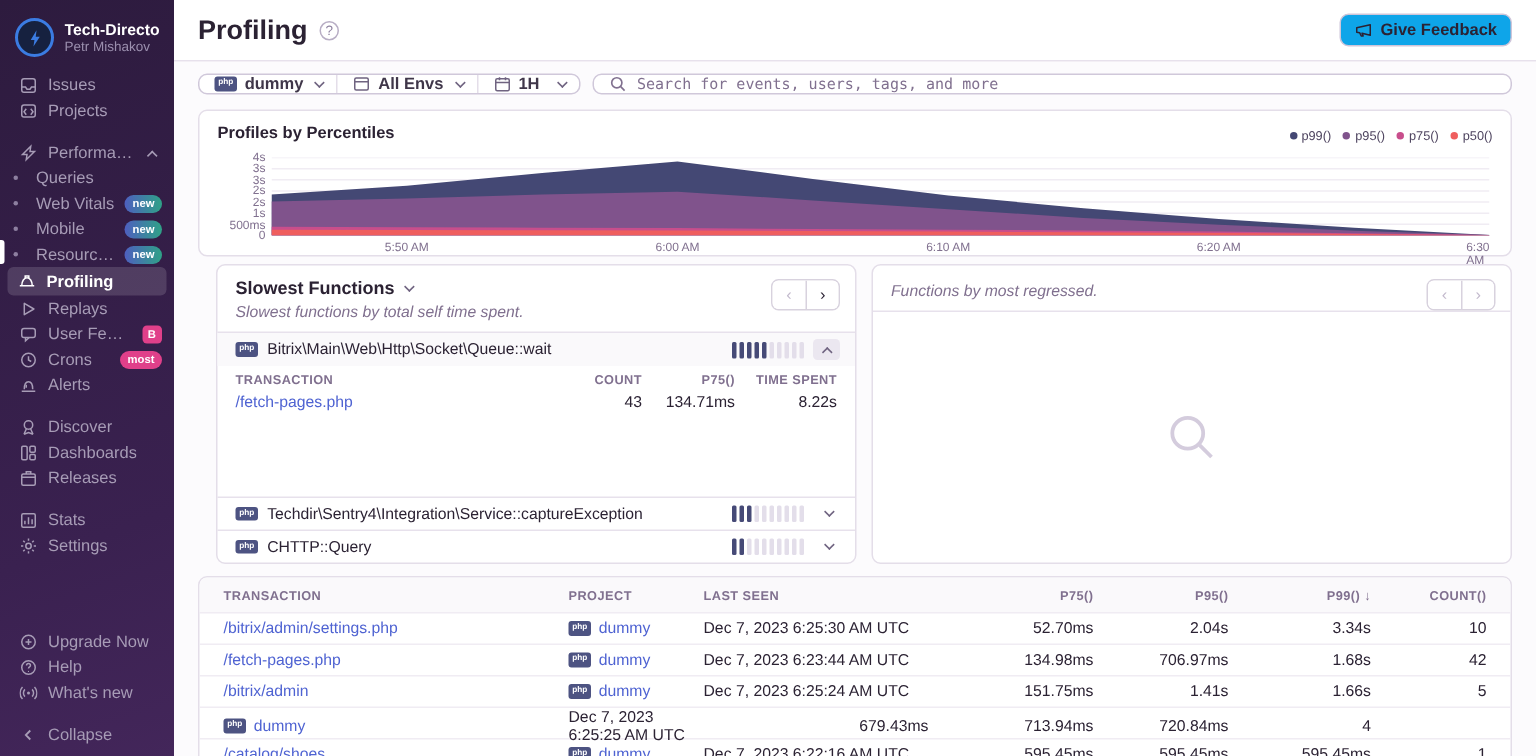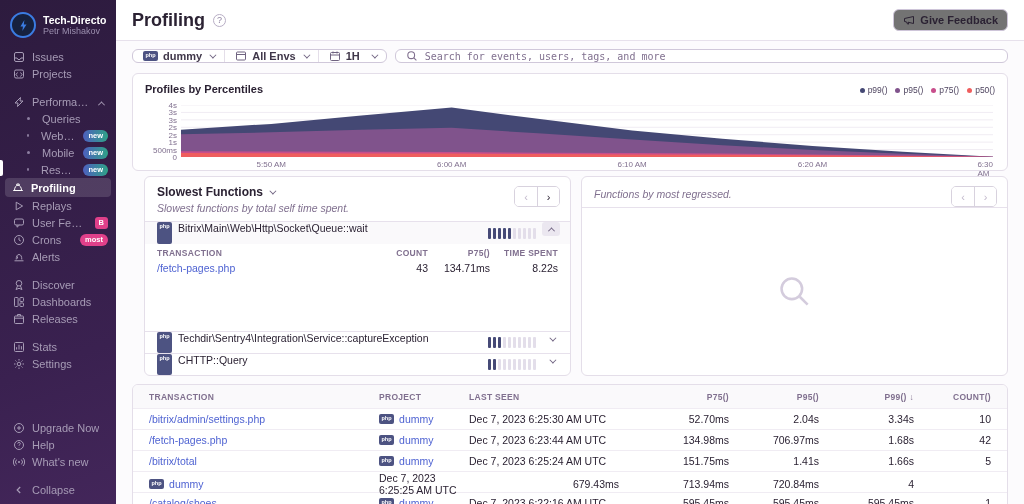--- a/index.html
+++ b/index.html
@@ -14,21 +14,21 @@
   .org { display:flex; align-items:center; gap:7px; padding:4px 10px 10px; }
   .org-avatar { width:26px; height:26px; border-radius:50%; background:#16213f;
     border:2px solid #3b7ce2; display:flex; align-items:center; justify-content:center; flex:0 0 26px; }
   .org-names { min-width:0; }
   .org-name { color:#fff; font-weight:bold; font-size:10.5px; white-space:nowrap; overflow:hidden; }
   .org-user { color:#9b8fae; font-size:9px; white-space:nowrap; }
   .nav-item { display:flex; align-items:center; gap:7px; height:17px; padding:0 8px 0 12px;
     cursor:pointer; white-space:nowrap; }
   .nav-item .nav-icon { width:13px; height:13px; flex:0 0 13px; display:flex; align-items:center; justify-content:center; }
   .nav-item .dot { width:3px; height:3px; border-radius:50%; background:#8d7fa0; margin:0 5px; }
-  .nav-sub { padding-left:22px; }
+  .nav-sub { padding-left:4px; }
   .nav-label { overflow:hidden; text-overflow:ellipsis; }
   .nav-gap { height:11px; }
   .nav-spring { flex:1; }
   .nav-active { position:relative; margin:0 5px; padding:0 4px 0 6px; height:19px;
     background:rgba(255,255,255,0.14); border-radius:4px; color:#fff; font-weight:bold; }
   .active-accent { position:absolute; left:0; top:160px; width:3px; height:16px; background:#fff; border-radius:0 2px 2px 0; }
   .badge { margin-left:auto; color:#fff; font-weight:bold; }
   .badge-new { font-size:7.5px; padding:1.5px 5px; border-radius:8px;
     background:linear-gradient(90deg,#4e5fbf,#2fa287); }
   .badge-b { font-size:7.5px; padding:1.5px 4px; border-radius:3px; background:#e0408a; }
@@ -39,21 +39,21 @@
   .chev-down { transform:rotate(45deg) translateY(-2px); }
 
   
   .main { flex:1; display:flex; flex-direction:column; min-width:0; }
   .topbar { height:41px; flex:0 0 41px; background:#fff; border-bottom:1px solid #e7e1ec;
     display:flex; align-items:center; padding:0 16px; gap:8px; }
   .page-title { font-size:18px; font-weight:bold; color:#2b2233; }
   .help-circle { width:13px; height:13px; border-radius:50%; border:1px solid #b8aec5;
     color:#8e82a0; font-size:9px; display:flex; align-items:center; justify-content:center; }
   .spring { flex:1; }
-  .btn { display:inline-flex; align-items:flex-end; gap:5px; background:#737373; border:1px solid #cec5d9;
+  .btn { display:inline-flex; align-items:flex-end; gap:5px; background:#0ea5e9; border:1px solid #cec5d9;
     border-radius:6px; font-size:11px; font-weight:bold; color:#2b2233; padding:4px 9px; cursor:pointer; }
 
   .content { flex:1; padding:8px 16px 0; min-width:0; }
 
   
   .filter-row { display:flex; gap:8px; margin-bottom:10px; }
   .filter-group { display:flex; align-items:stretch; background:#fff; border:1px solid #d0c8da;
     border-radius:6px; overflow:hidden; }
   .filter-seg { display:flex; align-items:center; gap:5px; padding:0 10px; font-size:11px;
     font-weight:bold; color:#3f3649; cursor:pointer; }
@@ -86,21 +86,21 @@
   .panels-row .panel { flex:1; min-width:0; display:flex; flex-direction:column; }
   .panel-head { padding:8px 12px 7px; border-bottom:1px solid #e7e1ec; position:relative; }
   .panel-title { display:flex; align-items:center; gap:6px; font-size:12px; font-weight:bold; cursor:pointer; }
   .panel-title .chevr { color:#6f6380; }
   .panel-sub { font-size:10.5px; color:#80708f; margin-top:3px;font-style:italic; }
   .pager { position:absolute; right:10px; top:9px; display:flex; border:1px solid #d8d2de; border-radius:5px; overflow:hidden; }
   .pager button { width:22px; height:19px; background:#fff; border:none; font-size:11px; cursor:pointer; color:#2b2233; }
   .pager button + button { border-left:1px solid #d8d2de; }
   .pager button.disabled { color:#c2b9cc; }
 
-  .fn-row { display:flex; gap:6px; height:22px; padding:0 10px 0 12px;
+  .fn-row { display:flex; align-items:center; gap:6px; height:22px; padding:0 10px 0 12px;
     font-size:10.5px; }
   .fn-row.expanded { background:#faf9fb; }
   .fn-row .fn-name { overflow:hidden; text-overflow:ellipsis; white-space:nowrap; }
   .minibars { margin-left:auto; display:flex; gap:2px; align-items:center; flex:0 0 auto; }
   .minibars i { width:3px; height:11px; border-radius:1px; background:#e3deea; }
   .minibars i.on { background:#464a77; }
   .fn-toggle { width:18px; height:14px; border-radius:3px; display:flex; align-items:center;
     justify-content:center; color:#6f6380; cursor:pointer; flex:0 0 18px; }
   .fn-toggle.boxed { background:#ebe7f0; }
   .fn-detail { padding:2px 12px 0; }
@@ -580,21 +580,21 @@
               <span class="php-chip">php</span>
               <a class="link">dummy</a>
             </span>
           <span>Dec 7, 2023 6:23:44 AM UTC</span>
           <span class="t-num">134.98ms</span>
           <span class="t-num">706.97ms</span>
           <span class="t-num">1.68s</span>
           <span class="t-num">42</span>
         </div>
         <div class="t-row t-body-row">
-          <a class="link">/bitrix/total</a>
+          <a class="link">/bitrix/admin</a>
           <span class="proj-cell">
               <span class="php-chip">php</span>
               <a class="link">dummy</a>
             </span>
           <span>Dec 7, 2023 6:25:24 AM UTC</span>
           <span class="t-num">151.75ms</span>
           <span class="t-num">1.41s</span>
           <span class="t-num">1.66s</span>
           <span class="t-num">5</span>
         </div>

